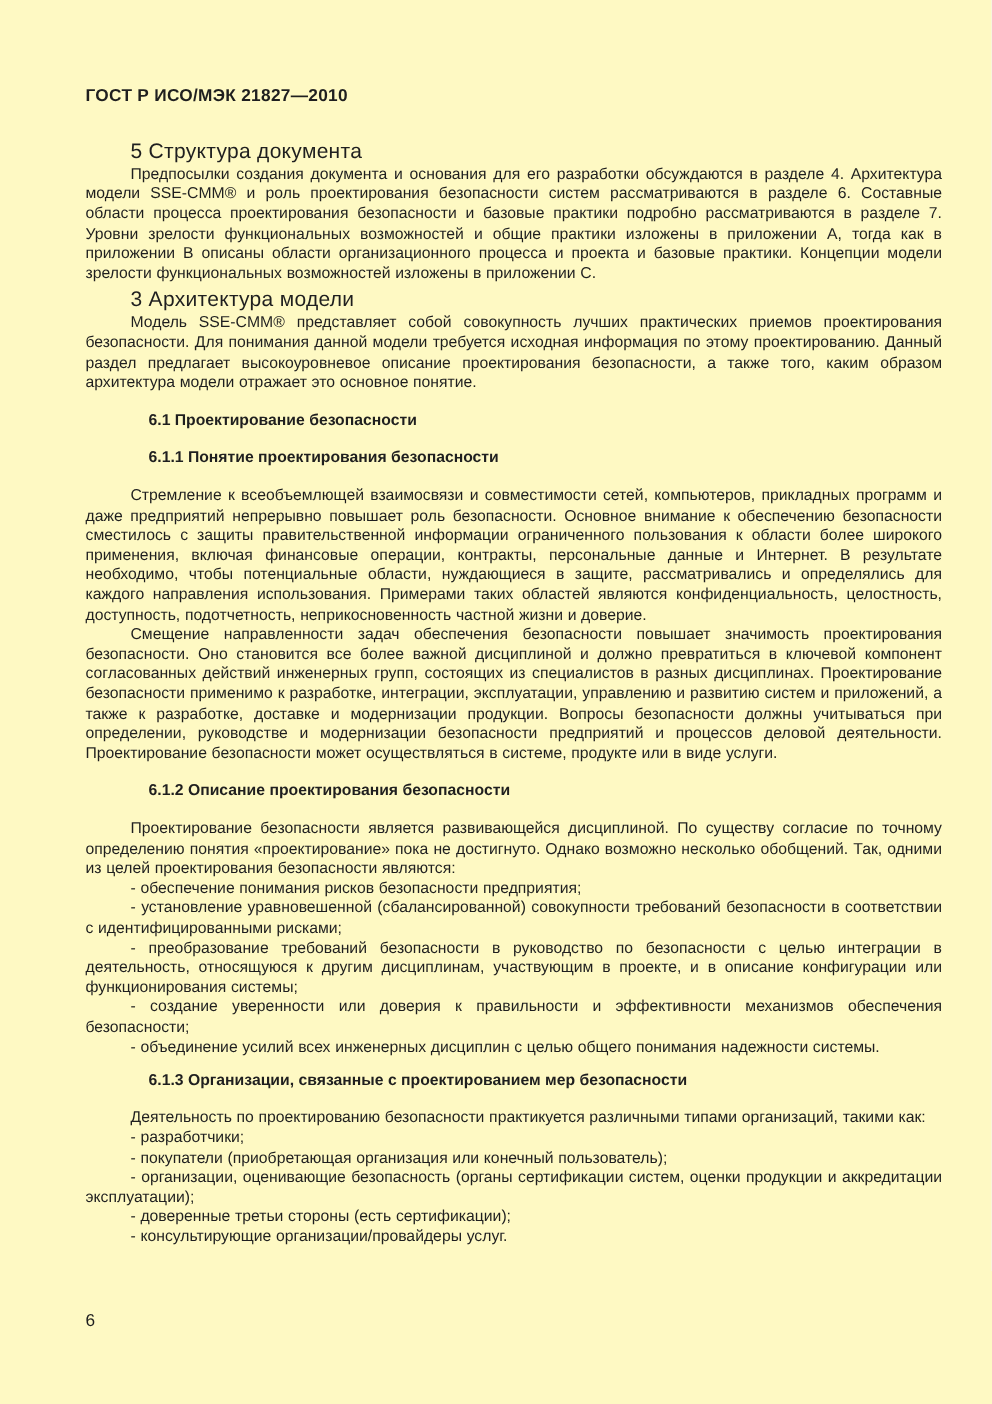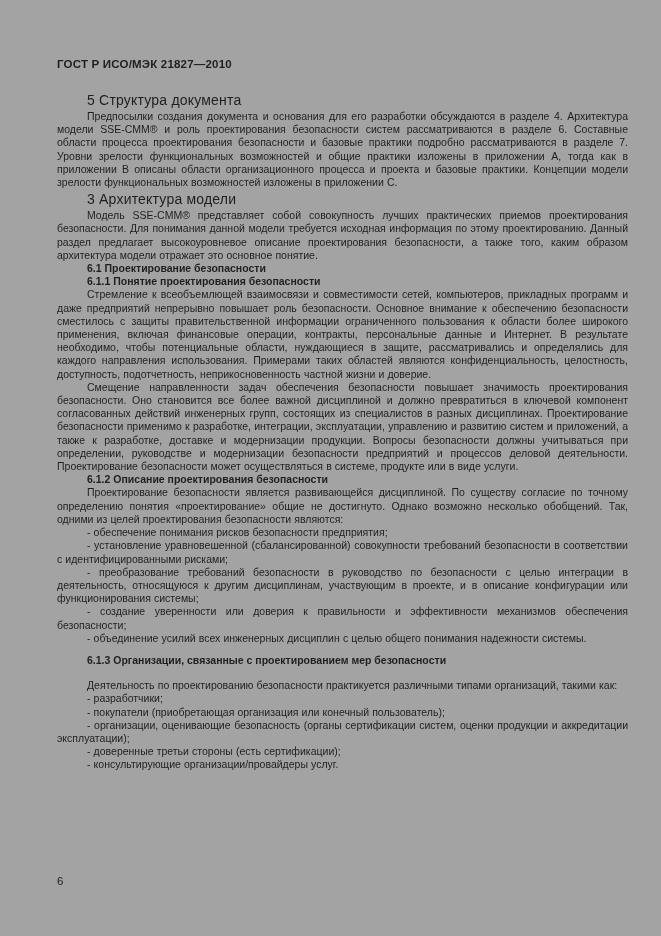--- a/index.html
+++ b/index.html
@@ -6,21 +6,21 @@
       margin: 0;
       padding: 0;
       background: #f2f3f1;
       font-family: "Liberation Sans", sans-serif;
     }
     .page {
       position: relative;
       width: 661px;
       height: 936px;
       box-sizing: border-box;
-      background: #a3a3a3;
+      background: #fef9c3;
       color: #1f1f1f;
       padding: 57px 33px 0 57px;
       overflow: hidden;
     }
     .running-header {
       font-weight: bold;
       font-size: 11.5px;
       line-height: 14px;
       letter-spacing: 0.2px;
     }
@@ -34,21 +34,21 @@
     .h-major.first {
       margin-top: 21px;
     }
     .h-major.mid {
       margin-top: 2px;
     }
     .h-sub {
       font-size: 10.5px;
       font-weight: bold;
       line-height: 13.2px;
-      margin: 0;
+      margin: 12px;
       text-indent: 30px;
     }
     .h-sub.sp-before {
       margin-top: 9px;
       margin-bottom: 12px;
     }
     p.body, p.li {
       margin: 0;
       font-size: 10.5px;
       line-height: 13.2px;
@@ -85,21 +85,21 @@
   <div class="h-sub">6.1 Проектирование безопасности</div>
 
   <div class="h-sub">6.1.1 Понятие проектирования безопасности</div>
 
   <p class="body">Стремление к всеобъемлющей взаимосвязи и совместимости сетей, компьютеров, прикладных программ и даже предприятий непрерывно повышает роль безопасности. Основное внимание к обеспе­чению безопасности сместилось с защиты правительственной информации ограниченного пользования к области более широкого применения, включая финансовые операции, контракты, персональные данные и Интернет. В результате необходимо, чтобы потенциальные области, нуждающиеся в защите, рассмат­ривались и определялись для каждого направления использования. Примерами таких областей являют­ся конфиденциальность, целостность, доступность, подотчетность, неприкосновенность частной жизни и доверие.</p>
 
   <p class="body">Смещение направленности задач обеспечения безопасности повышает значимость проектирова­ния безопасности. Оно становится все более важной дисциплиной и должно превратиться в ключевой компонент согласованных действий инженерных групп, состоящих из специалистов в разных дисципли­нах. Проектирование безопасности применимо к разработке, интеграции, эксплуатации, управлению и развитию систем и приложений, а также к разработке, доставке и модернизации продукции. Вопросы безопасности должны учитываться при определении, руководстве и модернизации безопасности пред­приятий и процессов деловой деятельности. Проектирование безопасности может осуществляться в системе, продукте или в виде услуги.</p>
 
   <div class="h-sub">6.1.2 Описание проектирования безопасности</div>
 
-  <p class="body">Проектирование безопасности является развивающейся дисциплиной. По существу согласие по точному определению понятия «проектирование» общие не достигнуто. Однако возможно несколько обобщений. Так, одними из целей проектирования безопасности являются:</p>
+  <p class="body">Проектирование безопасности является развивающейся дисциплиной. По существу согласие по точному определению понятия «проектирование» пока не достигнуто. Однако возможно несколько обобщений. Так, одними из целей проектирования безопасности являются:</p>
 
   <p class="li">- обеспечение понимания рисков безопасности предприятия;</p>
   <p class="li">- установление уравновешенной (сбалансированной) совокупности требований безопасности в со­ответствии с идентифицированными рисками;</p>
   <p class="li">- преобразование требований безопасности в руководство по безопасности с целью интеграции в деятельность, относящуюся к другим дисциплинам, участвующим в проекте, и в описание конфигурации или функционирования системы;</p>
   <p class="li">- создание уверенности или доверия к правильности и эффективности механизмов обеспечения безопасности;</p>
   <p class="li">- объединение усилий всех инженерных дисциплин с целью общего понимания надежности систе­мы.</p>
 
   <div class="h-sub sp-before">6.1.3 Организации, связанные с проектированием мер безопасности</div>
 
   <p class="body">Деятельность по проектированию безопасности практикуется различными типами организаций, та­кими как:</p>

